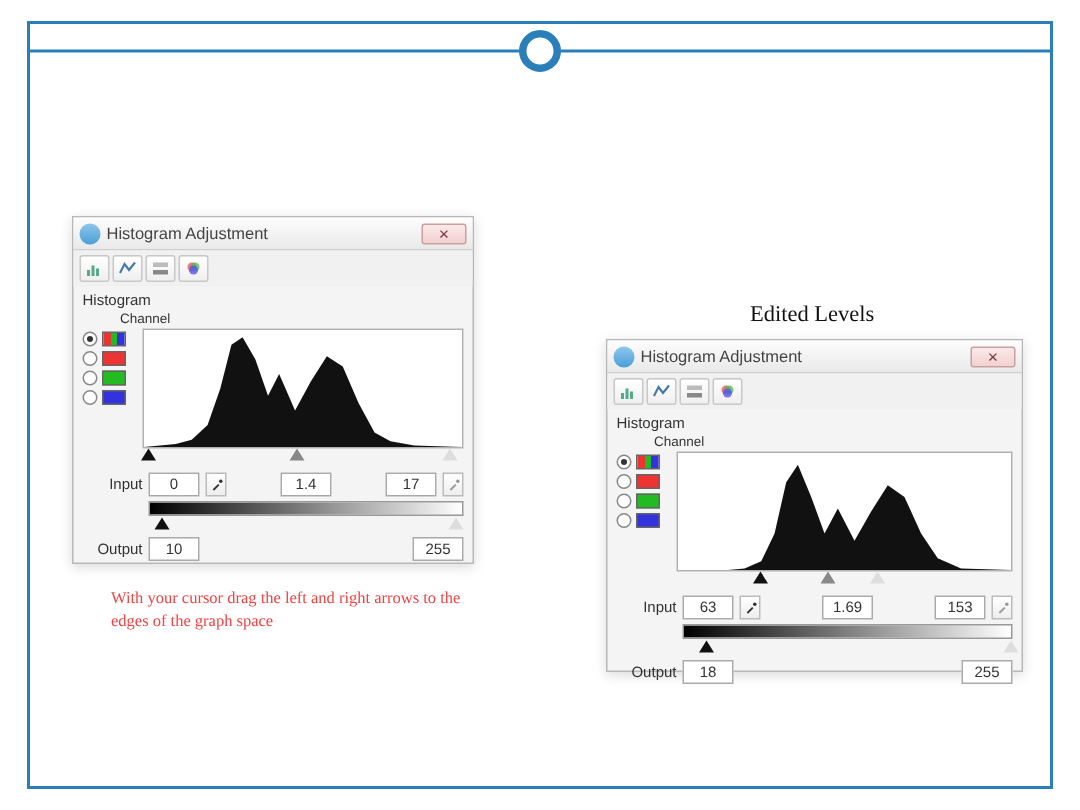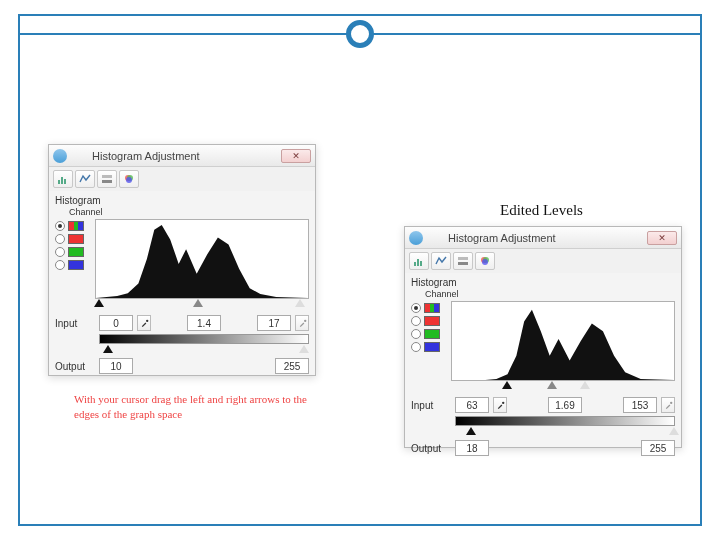--- a/index.html
+++ b/index.html
@@ -82,21 +82,21 @@
     display: flex;
     align-items: center;
     padding: 0 4px;
     gap: 4px;
   }
   .titlebar .appicon {
     width: 14px; height: 14px;
     background: linear-gradient(#8fc6ec,#4a9fd8);
     border-radius: 50%;
   }
-  .titlebar .wtitle { flex: 1; font-size: 11px; color: #444; margin-left: 21px; }
+  .titlebar .wtitle { flex: 1; font-size: 11px; color: #444; }
   .closebtn {
     width: 30px; height: 14px;
     border: 1px solid #c9a0a0;
     background: linear-gradient(#fbeaea,#f3d0d0);
     border-radius: 2px;
     display: flex; align-items: center; justify-content: center;
     font-size: 9px; color: #7a3a3a;
   }
 
   .toolbar {
@@ -111,21 +111,21 @@
     width: 20px; height: 18px;
     border: 1px solid #c8c8c8;
     background: linear-gradient(#fff,#efefef);
     border-radius: 2px;
     display: flex; align-items: center; justify-content: center;
   }
   .tbtn svg { width: 12px; height: 12px; }
 
   .body { padding: 2px 6px 6px; }
   .sect-label { font-size: 10px; color: #333; margin: 2px 0 1px; }
-  .sub-label { font-size: 9px; color: #333; margin-left: 14px; margin-bottom: 2px; }
+  .sub-label { font-size: 9px; color: #333; margin-left: 25px; margin-bottom: 2px; }
 
   .main-row { display: flex; gap: 6px; }
   .channels { display: flex; flex-direction: column; gap: 3px; width: 34px; padding-top: 2px;}
   .ch { display: flex; align-items: center; gap: 3px; }
   .radio {
     width: 10px; height: 10px; border: 1px solid #888; border-radius: 50%;
     background: #fff; display:inline-block; position:relative;
   }
   .radio.sel::after{
     content:""; position:absolute; left:2px; top:2px; width:4px; height:4px;
@@ -150,21 +150,21 @@
     position:absolute; top:0;
     width:0; height:0;
     border-left:5px solid transparent;
     border-right:5px solid transparent;
   }
   .tri.black { border-bottom:8px solid #111; }
   .tri.gray  { border-bottom:8px solid #888; }
   .tri.white { border-bottom:8px solid #ddd; }
 
   .row { display:flex; align-items:center; gap:4px; margin-top:4px; }
-  .row .rl { width: 40px; font-size:10px; color:#333; }
+  .row .rl { width: 40px; font-size:10px; color:#333;text-align:right; }
   .numbox {
     width: 34px; height:16px; border:1px solid #aaa; background:#fff;
     font-size:10px; display:flex; align-items:center; justify-content:center;
   }
   .drop {
     width: 14px; height:16px; border:1px solid #bbb; background:linear-gradient(#fff,#eee);
     display:flex; align-items:center; justify-content:center;
   }
   .drop svg{width:9px;height:9px;}
   .spacer{flex:1;}

